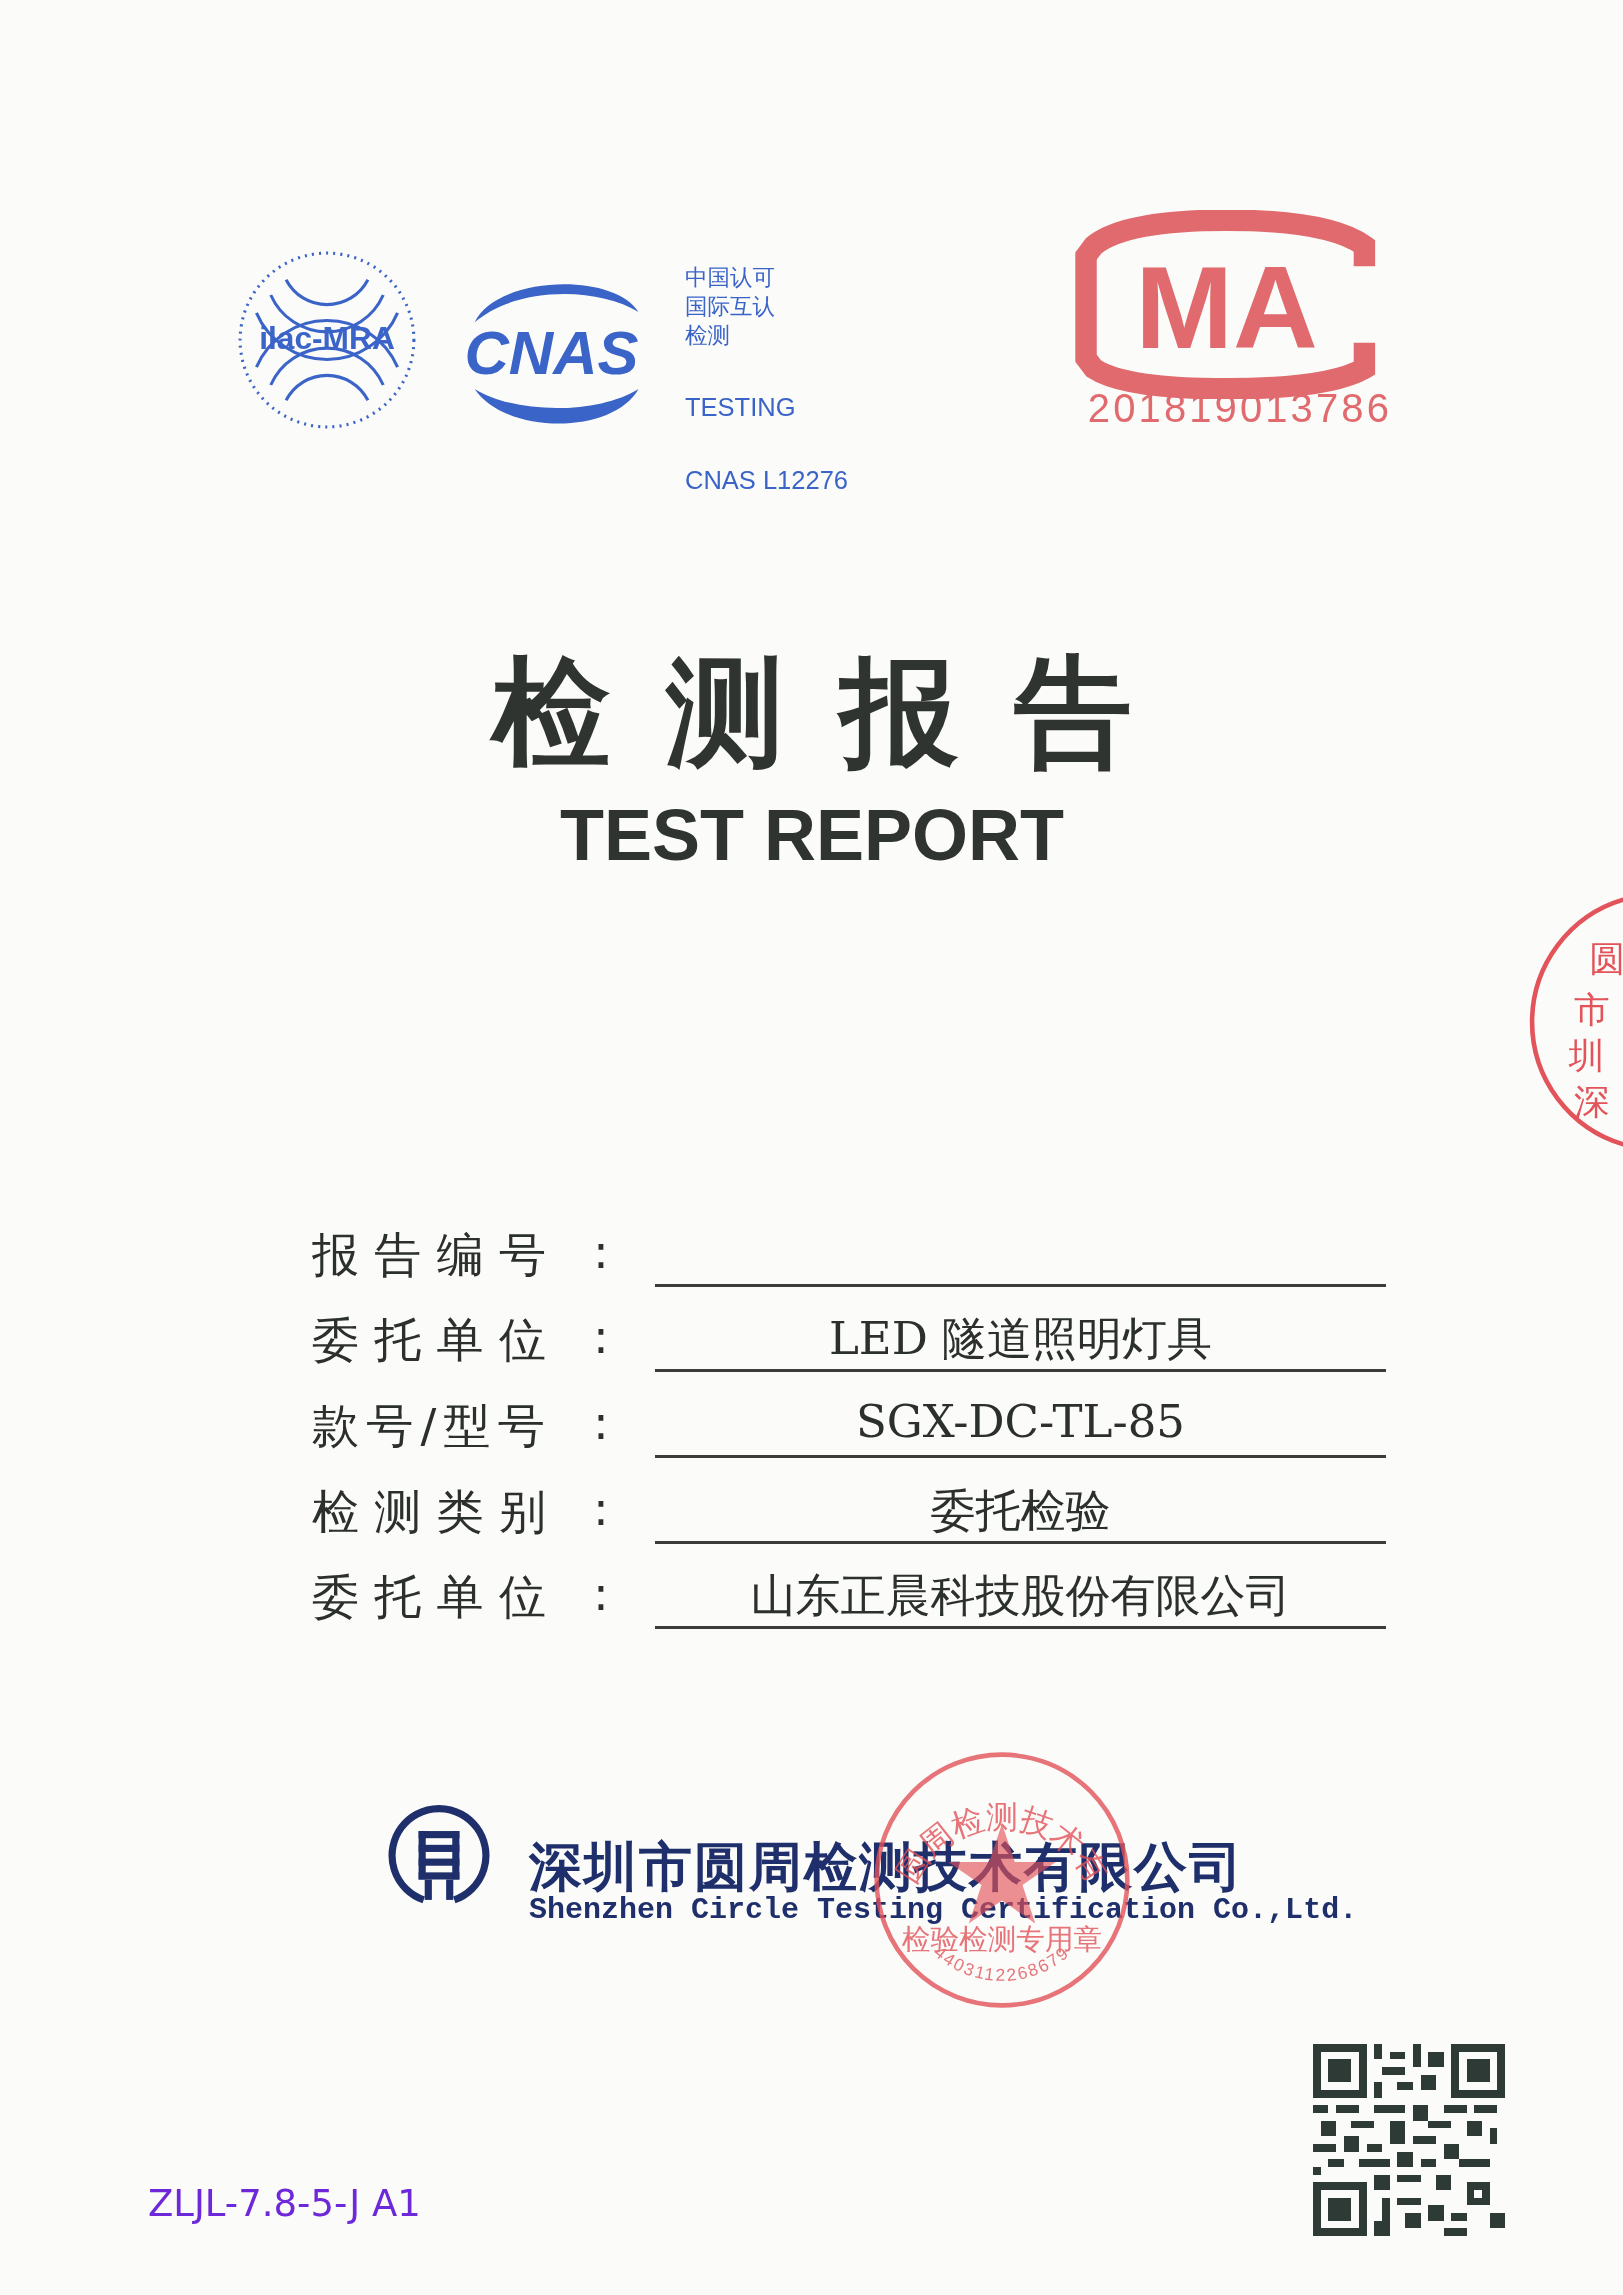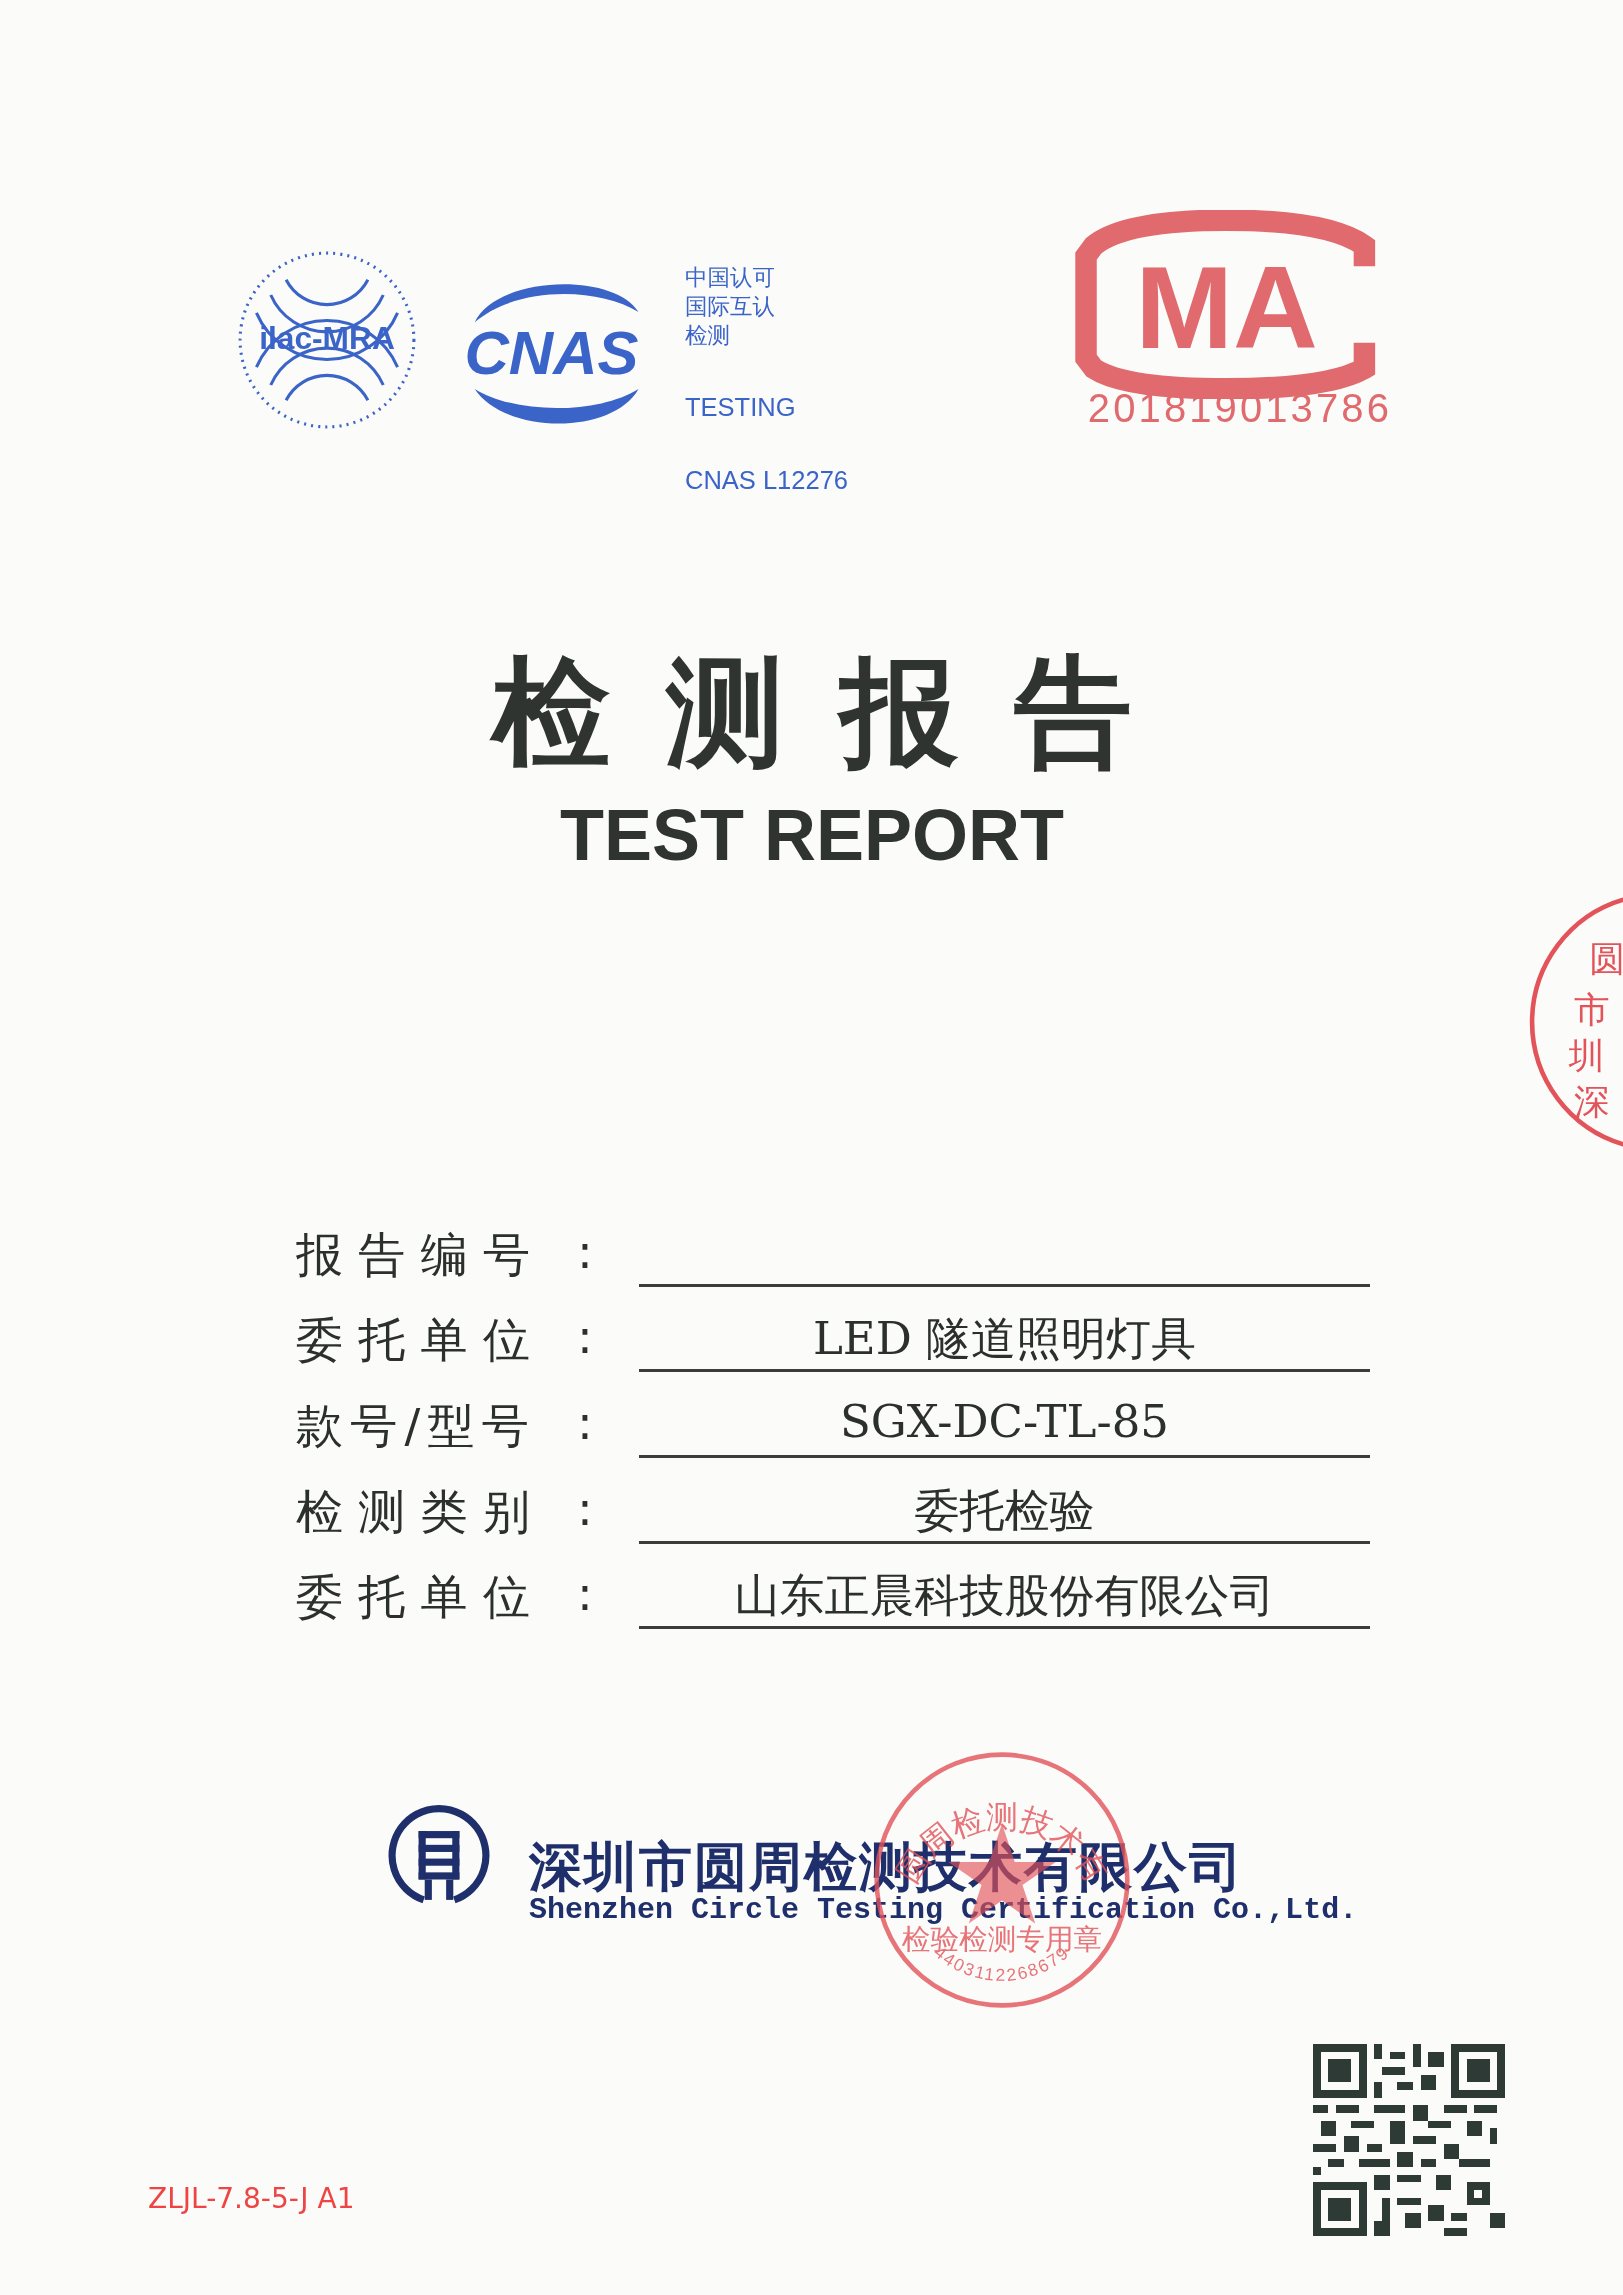--- a/index.html
+++ b/index.html
@@ -17,33 +17,33 @@
   .cnas-text .en { font-family:"Liberation Sans", sans-serif; font-size:25.5px; line-height:32px;margin-top:41px; }
   .cma { left:1063px; top:210px; width:327px; height:189px; }
   .cma-no { left:1055px; top:386px; width:337px; text-align:right; color:#e06a6e;
             font-family:"Liberation Sans", sans-serif; font-size:40px; letter-spacing:3.1px; }
   
   .title-cn { left:0; top:634px; width:1624px; text-align:center; font-size:118px; font-weight:bold;
               letter-spacing:56px; text-indent:56px; color:#2f3431; }
   .title-en { left:0; top:794px; width:1624px; text-align:center; font-family:"Liberation Sans", sans-serif;
               font-weight:bold; font-size:72px; color:#2f3431; }
   
-  .row { left:0; width:1564px; height:84px; }
+  .row { left:16px; width:1564px; height:84px; }
   .row .label { position:absolute; left:296px; top:0; width:317px; font-size:47px; letter-spacing:15.3px; color:#2b302d; white-space:nowrap; }
   .row .colon { position:absolute; left:577px; top:0; font-size:47px; }
   .row .value { position:absolute; left:639px; width:731px; top:0; text-align:center;
                 font-family:"DejaVu Serif", serif; font-size:45px; color:#2b302d; white-space:nowrap; }
   .row .line { position:absolute; left:639px; width:731px; top:60px; height:2.6px; background:#3a3d3b; }
   
   .co-logo { left:388px; top:1803px; width:102px; height:102px; }
   .co-cn { left:529px; top:1832px; font-size:53px; font-weight:bold; color:#1e2f6b; letter-spacing:2px; white-space:nowrap; }
   .co-en { left:529px; top:1893px; font-family:Liberation Mono, monospace; font-weight:bold; font-size:30px; color:#1e2f6b; white-space:nowrap; }
   .stamp { left:869px; top:1747px; width:266px; height:266px; }
   .stamp-edge { left:1528px; top:884px; width:96px; height:276px; }
-  .footer-code { left:148px; top:2182px; font-family:"DejaVu Sans", sans-serif; font-size:28px; color:#ef4444; }
+  .footer-code { left:148px; top:2182px; font-family:"DejaVu Sans", sans-serif; font-size:37px; color:#6d28d9; }
   .qr { left:1313px; top:2044px; width:192px; height:192px; }
 </style>
 </head>
 <body>
 
 <svg class="abs ilac" viewBox="0 0 356 356">
   <g fill="none" stroke="#3b64c8" stroke-width="6">
     <circle cx="178" cy="178" r="170" stroke-dasharray="4 10"></circle>
     <path d="M98 60 A90 90 0 0 0 258 60"></path>
     <path d="M68 90 A120 120 0 0 0 288 90"></path>

